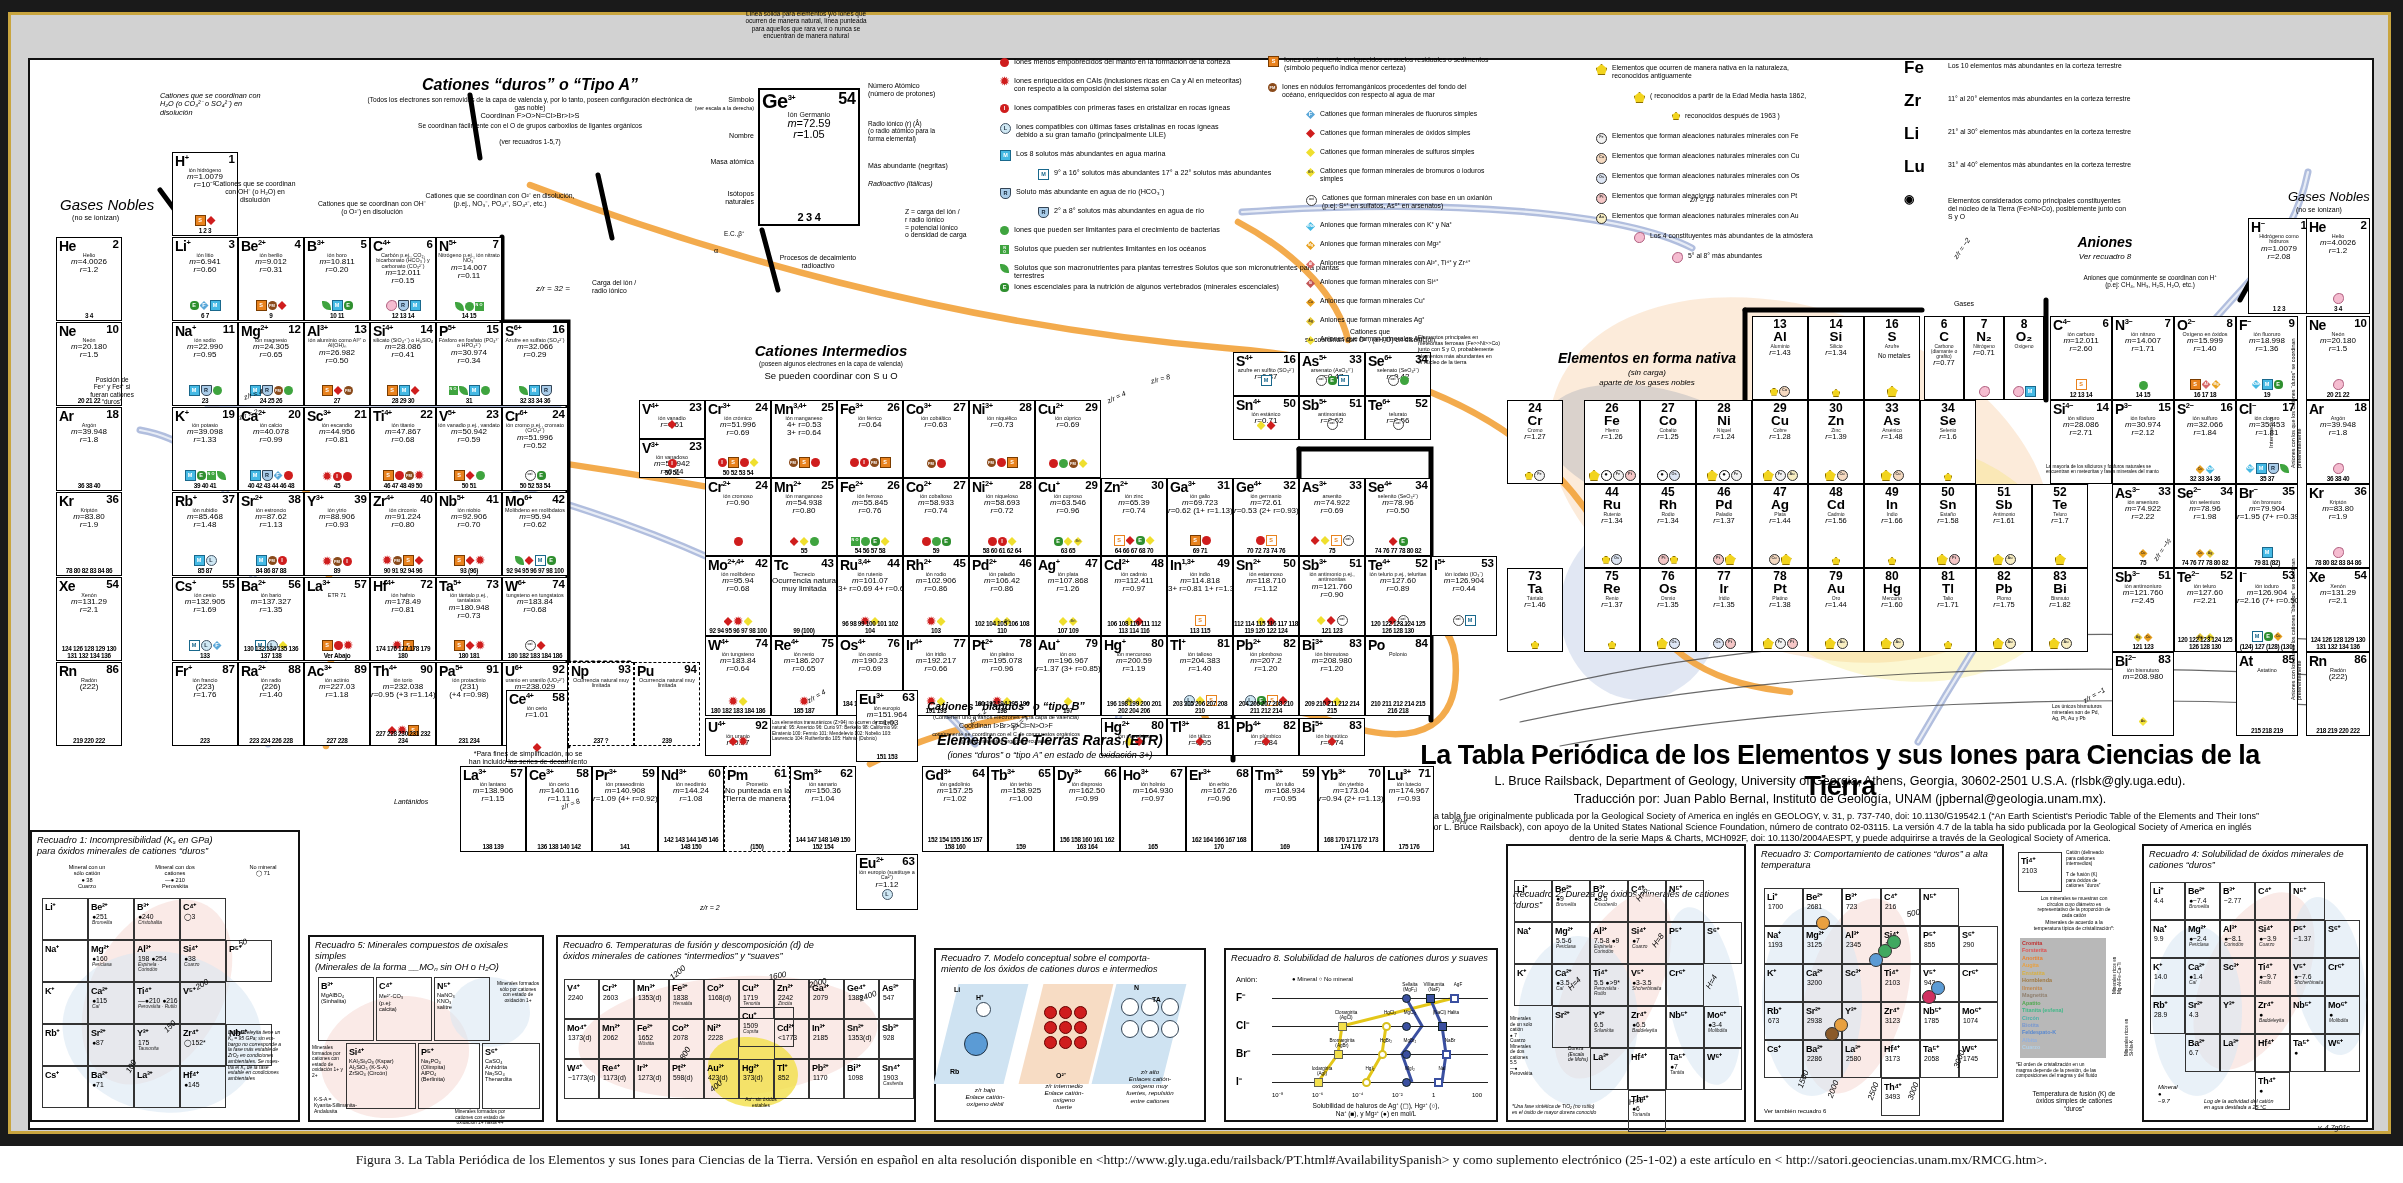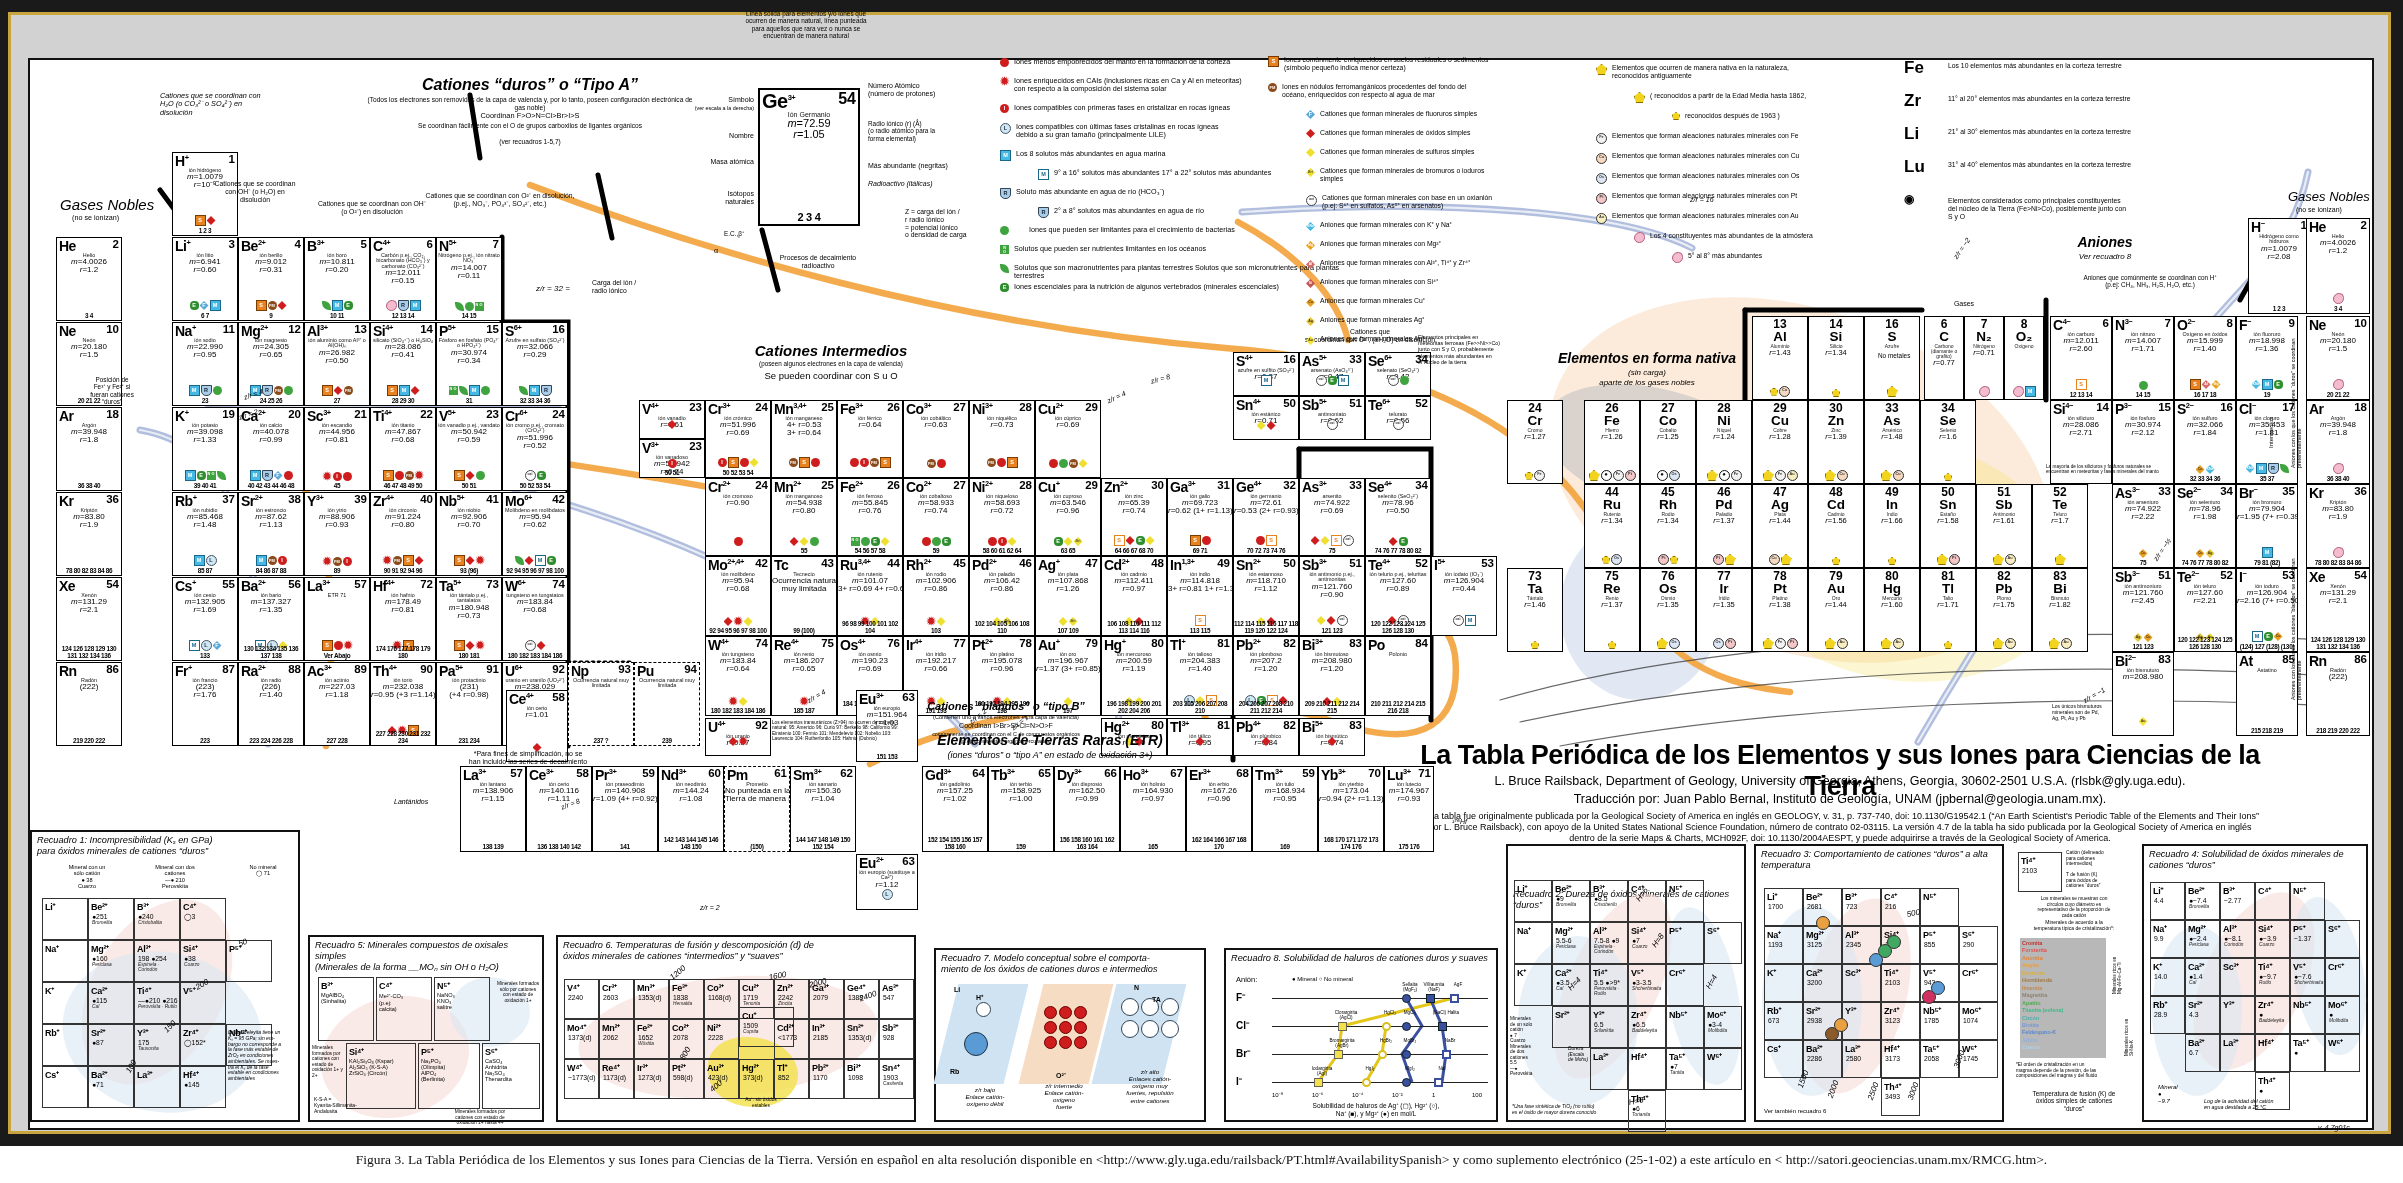--- a/index.html
+++ b/index.html
@@ -2321,21 +2321,21 @@
     <div class="lbl" style="left: 1000px; top: 58px; width: 340px; font-size: 7.2px; display: flex; gap: 5px; align-items: flex-start;"><span><span class="ic RD"></span></span><span style="white-space: pre-line;">Iones menos empobrecidos del manto en la formación de la corteza</span></div>
     <div class="lbl" style="left: 1000px; top: 77px; width: 340px; font-size: 7.2px; display: flex; gap: 5px; align-items: flex-start;"><span><span class="ic RS">✹</span></span><span style="white-space: pre-line;">Iones enriquecidos en CAIs (inclusiones ricas en Ca y Al en meteoritas)
 con respecto a la composición del sistema solar</span></div>
     <div class="lbl" style="left: 1000px; top: 104px; width: 340px; font-size: 7.2px; display: flex; gap: 5px; align-items: flex-start;"><span><span class="ic CI">I</span></span><span style="white-space: pre-line;">Iones compatibles con primeras fases en cristalizar en rocas ígneas</span></div>
     <div class="lbl" style="left: 1000px; top: 123px; width: 340px; font-size: 7.2px; display: flex; gap: 5px; align-items: flex-start;"><span><span class="ic CL">L</span></span><span style="white-space: pre-line;">Iones compatibles con últimas fases cristalinas en rocas ígneas
 debido a su gran tamaño (principalmente LILE)</span></div>
     <div class="lbl" style="left: 1000px; top: 150px; width: 340px; font-size: 7.2px; display: flex; gap: 5px; align-items: flex-start;"><span><span class="ic M">M</span></span><span style="white-space: pre-line;">Los 8 solutos más abundantes en agua marina</span></div>
     <div class="lbl" style="left: 1038px; top: 169px; width: 340px; font-size: 7.2px; display: flex; gap: 5px; align-items: flex-start;"><span><span class="ic M2">M</span></span><span style="white-space: pre-line;">9° a 16° solutos más abundantes      17° a 22° solutos más abundantes</span></div>
     <div class="lbl" style="left: 1000px; top: 188px; width: 340px; font-size: 7.2px; display: flex; gap: 5px; align-items: flex-start;"><span><span class="ic R">R</span></span><span style="white-space: pre-line;">Soluto más abundante en agua de río (HCO₃⁻)</span></div>
     <div class="lbl" style="left: 1038px; top: 207px; width: 340px; font-size: 7.2px; display: flex; gap: 5px; align-items: flex-start;"><span><span class="ic R">R</span></span><span style="white-space: pre-line;">2° a 8° solutos más abundantes en agua de río</span></div>
-    <div class="lbl" style="left: 1000px; top: 226px; width: 340px; font-size: 7.2px; display: flex; gap: 20px; align-items: flex-start;"><span><span class="ic GD"></span></span><span style="white-space: pre-line;">Iones que pueden ser limitantes para el crecimiento de bacterias</span></div>
+    <div class="lbl" style="left: 1000px; top: 226px; width: 340px; font-size: 7.2px; display: flex; gap: 5px; align-items: flex-start;"><span><span class="ic GD"></span></span><span style="white-space: pre-line;">Iones que pueden ser limitantes para el crecimiento de bacterias</span></div>
     <div class="lbl" style="left: 1000px; top: 245px; width: 340px; font-size: 7.2px; display: flex; gap: 5px; align-items: flex-start;"><span><span class="ic NO">N
 O</span></span><span style="white-space: pre-line;">Solutos que pueden ser nutrientes limitantes en los océanos</span></div>
     <div class="lbl" style="left: 1000px; top: 264px; width: 340px; font-size: 7.2px; display: flex; gap: 5px; align-items: flex-start;"><span><span class="ic LF"></span></span><span style="white-space: pre-line;">Solutos que son macronutrientes para plantas terrestres         Solutos que son micronutrientes para plantas terrestres</span></div>
     <div class="lbl" style="left: 1000px; top: 283px; width: 340px; font-size: 7.2px; display: flex; gap: 5px; align-items: flex-start;"><span><span class="ic EC">E</span></span><span style="white-space: pre-line;">Iones escenciales para la nutrición de algunos vertebrados (minerales escenciales)</span></div>
     <div class="lbl" style="left: 1268px; top: 56px; width: 340px; font-size: 6.8px; display: flex; gap: 5px; align-items: flex-start;"><span><span class="ic SB">S</span></span><span style="white-space: pre-line;">Iones comúnmente enriquecidos en suelos residuales o sedimentos
 (símbolo pequeño indica menor certeza)</span></div>
     <div class="lbl" style="left: 1268px; top: 83px; width: 340px; font-size: 6.8px; display: flex; gap: 5px; align-items: flex-start;"><span><span class="ic FM">FM</span></span><span style="white-space: pre-line;">Iones en nódulos ferromangánicos procedentes del fondo del
 océano, enriquecidos con respecto al agua de mar</span></div>
     <div class="lbl" style="left: 1306px; top: 110px; width: 340px; font-size: 6.8px; display: flex; gap: 5px; align-items: flex-start;"><span><span class="ic FD dia">F</span></span><span style="white-space: pre-line;">Cationes que forman minerales de fluoruros simples</span></div>
     <div class="lbl" style="left: 1306px; top: 129px; width: 340px; font-size: 6.8px; display: flex; gap: 5px; align-items: flex-start;"><span><span class="ic OD dia"></span></span><span style="white-space: pre-line;">Cationes que forman minerales de óxidos simples</span></div>

